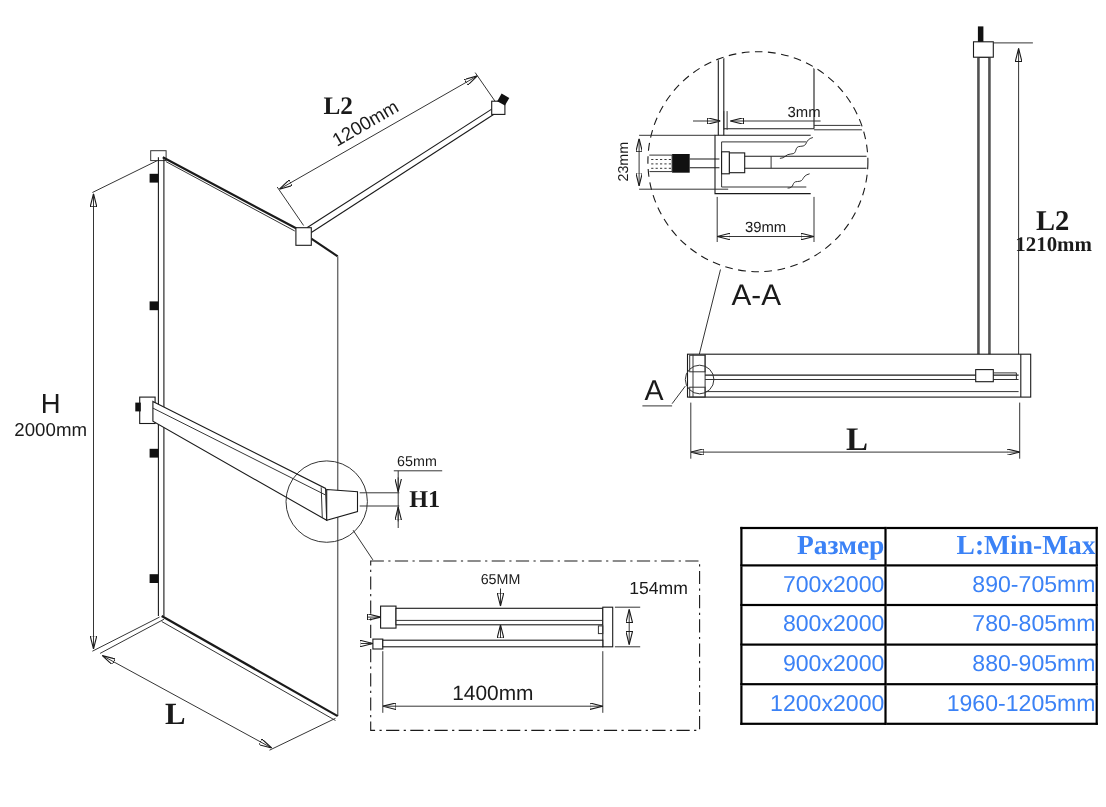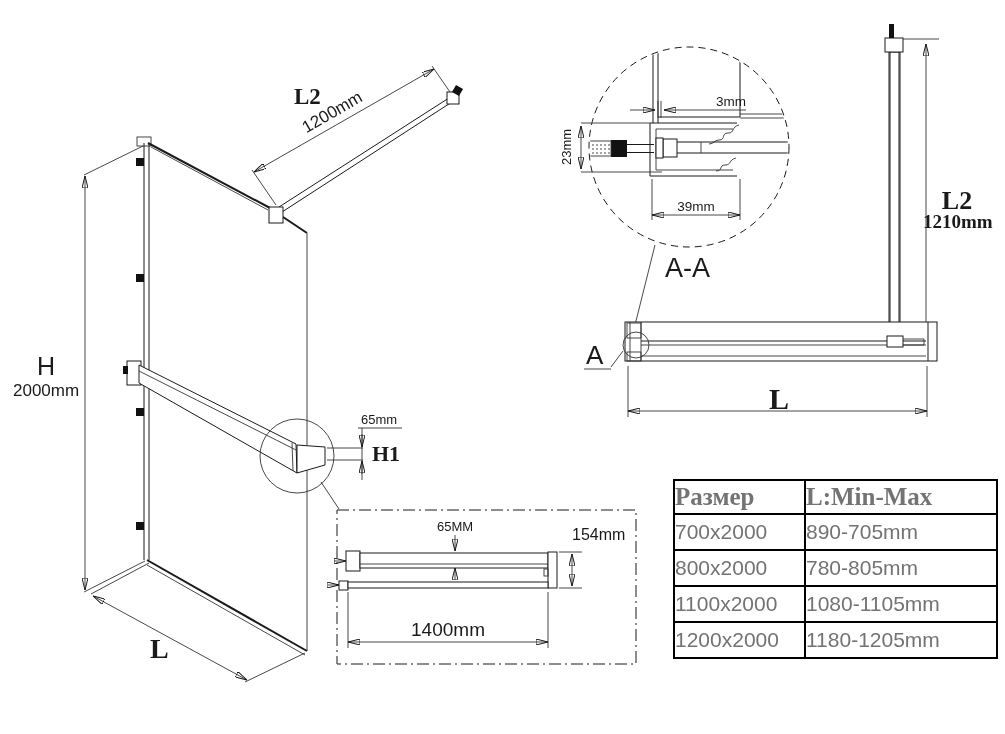--- a/index.html
+++ b/index.html
@@ -12,22 +12,22 @@
   .dimtxt{font-size:13px;}
   .boldlbl{font-family:"Liberation Serif",serif;font-weight:bold;}
   .thin{stroke-width:0.9;stroke:#333;}
   .thick{stroke-width:2;}
   .grayline{stroke:#6e6e6e;stroke-width:1.3;}
   .blackfill{fill:#111;stroke:none;}
   .whitefill{fill:#fff;}
   
   .table-wrap{position:absolute;left:673px;top:479px;}
   table{border-collapse:collapse;table-layout:fixed;}
-  th,td{border:2px solid #000;text-align:left;vertical-align:middle;
-        padding:0;height:34px;color:#737373;}
+  th,td{border:2px solid #000;text-align:right;vertical-align:middle;
+        padding:0;height:34px;color:#3b82f6;}
   th{width:129px;font-family:"Liberation Serif",serif;font-weight:bold;font-size:25px;height:32px;}
   th:last-child{width:190px;}
   td{font-size:21px;font-family:"Liberation Sans",sans-serif;margin-top:31px;}
 </style>
 </head>
 <body>
 
 <div id="canvas">
 
 <svg width="1005" height="734" viewBox="0 0 1005 734">
@@ -271,23 +271,23 @@
       <tbody>
         <tr>
           <td>700x2000</td>
           <td>890-705mm</td>
         </tr>
         <tr>
           <td>800x2000</td>
           <td>780-805mm</td>
         </tr>
         <tr>
-          <td>1100x2000</td>
-          <td>1080-1105mm</td>
+          <td>900x2000</td>
+          <td>880-905mm</td>
         </tr>
         <tr>
           <td>1200x2000</td>
-          <td>1180-1205mm</td>
+          <td>1960-1205mm</td>
         </tr>
       </tbody>
     </table>
   </div>
 </div>
 
 </body></html>

